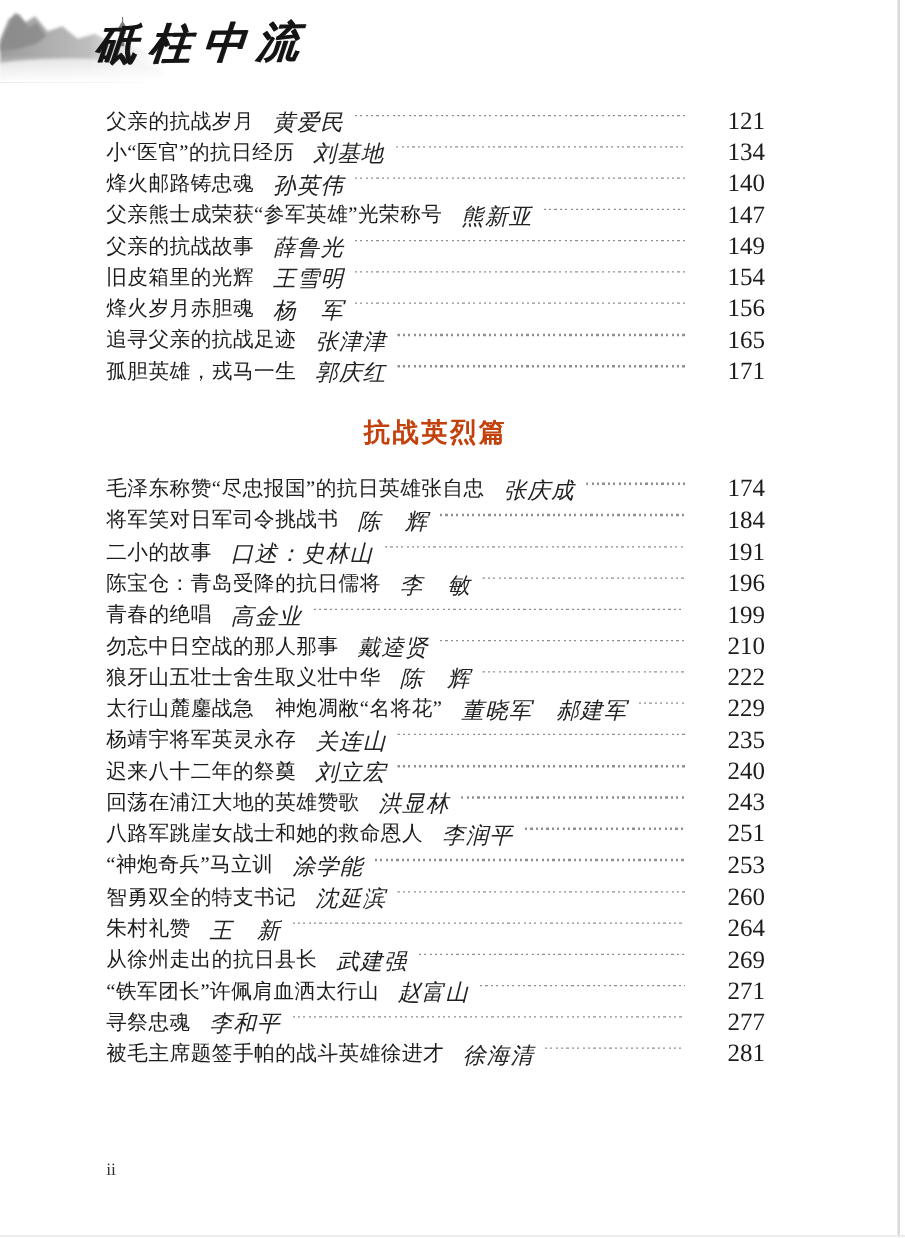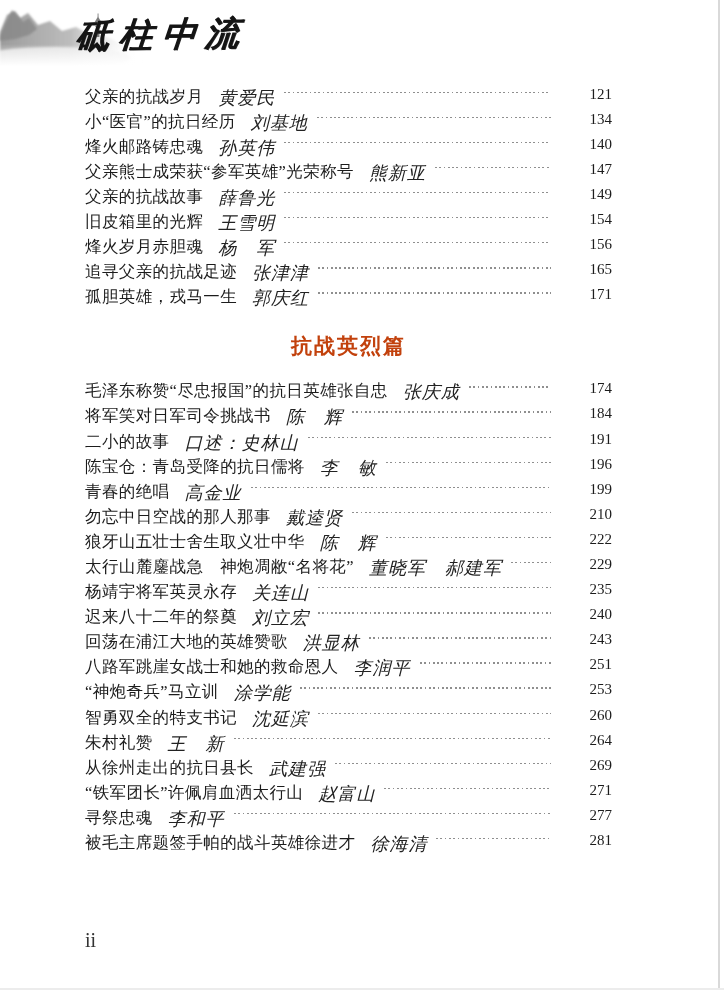--- a/index.html
+++ b/index.html
@@ -39,32 +39,32 @@
     margin-left:15px;font-size:18px;color:#222222;white-space:nowrap;
     font-style:italic;font-family:"DejaVu Serif","Liberation Serif",serif;
     letter-spacing:1px;
   }
   .row .leader{
     flex:1;height:1.4px;min-width:12px;
     background:repeating-linear-gradient(90deg,#8f8f8f 0 1.7px,transparent 1.7px 4.3px);
     margin:0 4px 0 9px;position:relative;top:6px;
   }
   .row .p{
-    font-size:15px;color:#1c1c1c;min-width:27px;text-align:right;
+    font-size:20px;color:#1c1c1c;min-width:27px;text-align:right;
     font-family:"Liberation Serif","DejaVu Serif",serif;white-space:nowrap;margin-left:30px;
   }
   .section-heading{
     margin:21px 0 20px 0;height:28px;line-height:28px;
     text-align:center;font-size:21px;font-weight:bold;
     letter-spacing:2px;color:#c2410c;
     font-family:"Liberation Serif","DejaVu Serif",serif;
   }
   .footer-page-number{
     position:absolute;left:85px;top:929px;
-    font-size:20px;color:#333;font-family:"Liberation Serif","DejaVu Serif",serif;
+    font-size:14px;color:#333;font-family:"Liberation Serif","DejaVu Serif",serif;
   }
 </style>
 </head>
 <body>
 
 <div class="page">
 
   <div class="edge-right"></div>
   <div class="edge-bottom"></div>
 

